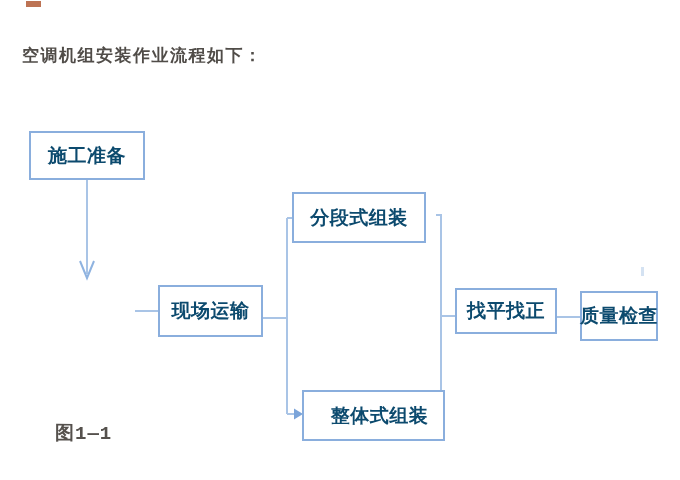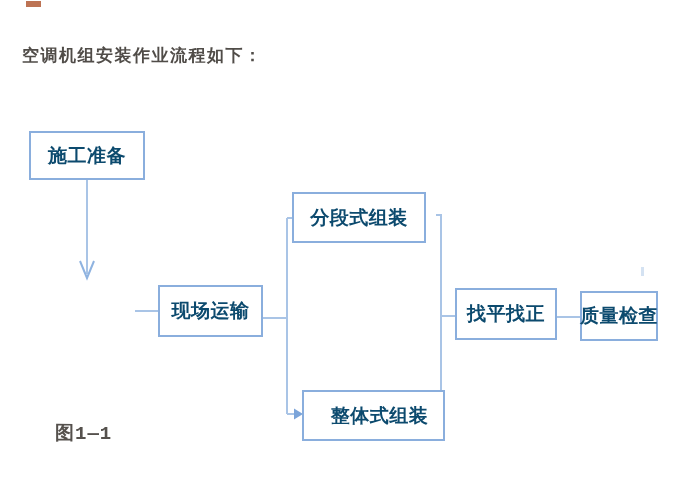--- a/index.html
+++ b/index.html
@@ -105,21 +105,21 @@
 
   <div class="node" style="left:29px; top:131px; width:116px; height:49px;">施工准备</div>
 
 
   <div class="node" style="left:158px; top:285px; width:105px; height:52px;">现场运输</div>
 
   <div class="node" style="left:292px; top:192px; width:134px; height:51px;">分段式组装</div>
 
   <div class="node" style="left:302px; top:390px; width:143px; height:51px;padding-left:12px;">整体式组装</div>
 
-  <div class="node" style="left:455px; top:288px; width:102px; height:52px;text-align:right;">找平找正</div>
+  <div class="node" style="left:455px; top:288px; width:102px; height:46px;text-align:right;">找平找正</div>
 
   <div class="node" style="left:580px; top:291px; width:78px; height:50px;">质量检查</div>
 
   <div class="caption">图1—1</div>
 
   <div class="artifact blue"></div>
 
 </div>
 
 </body></html>

